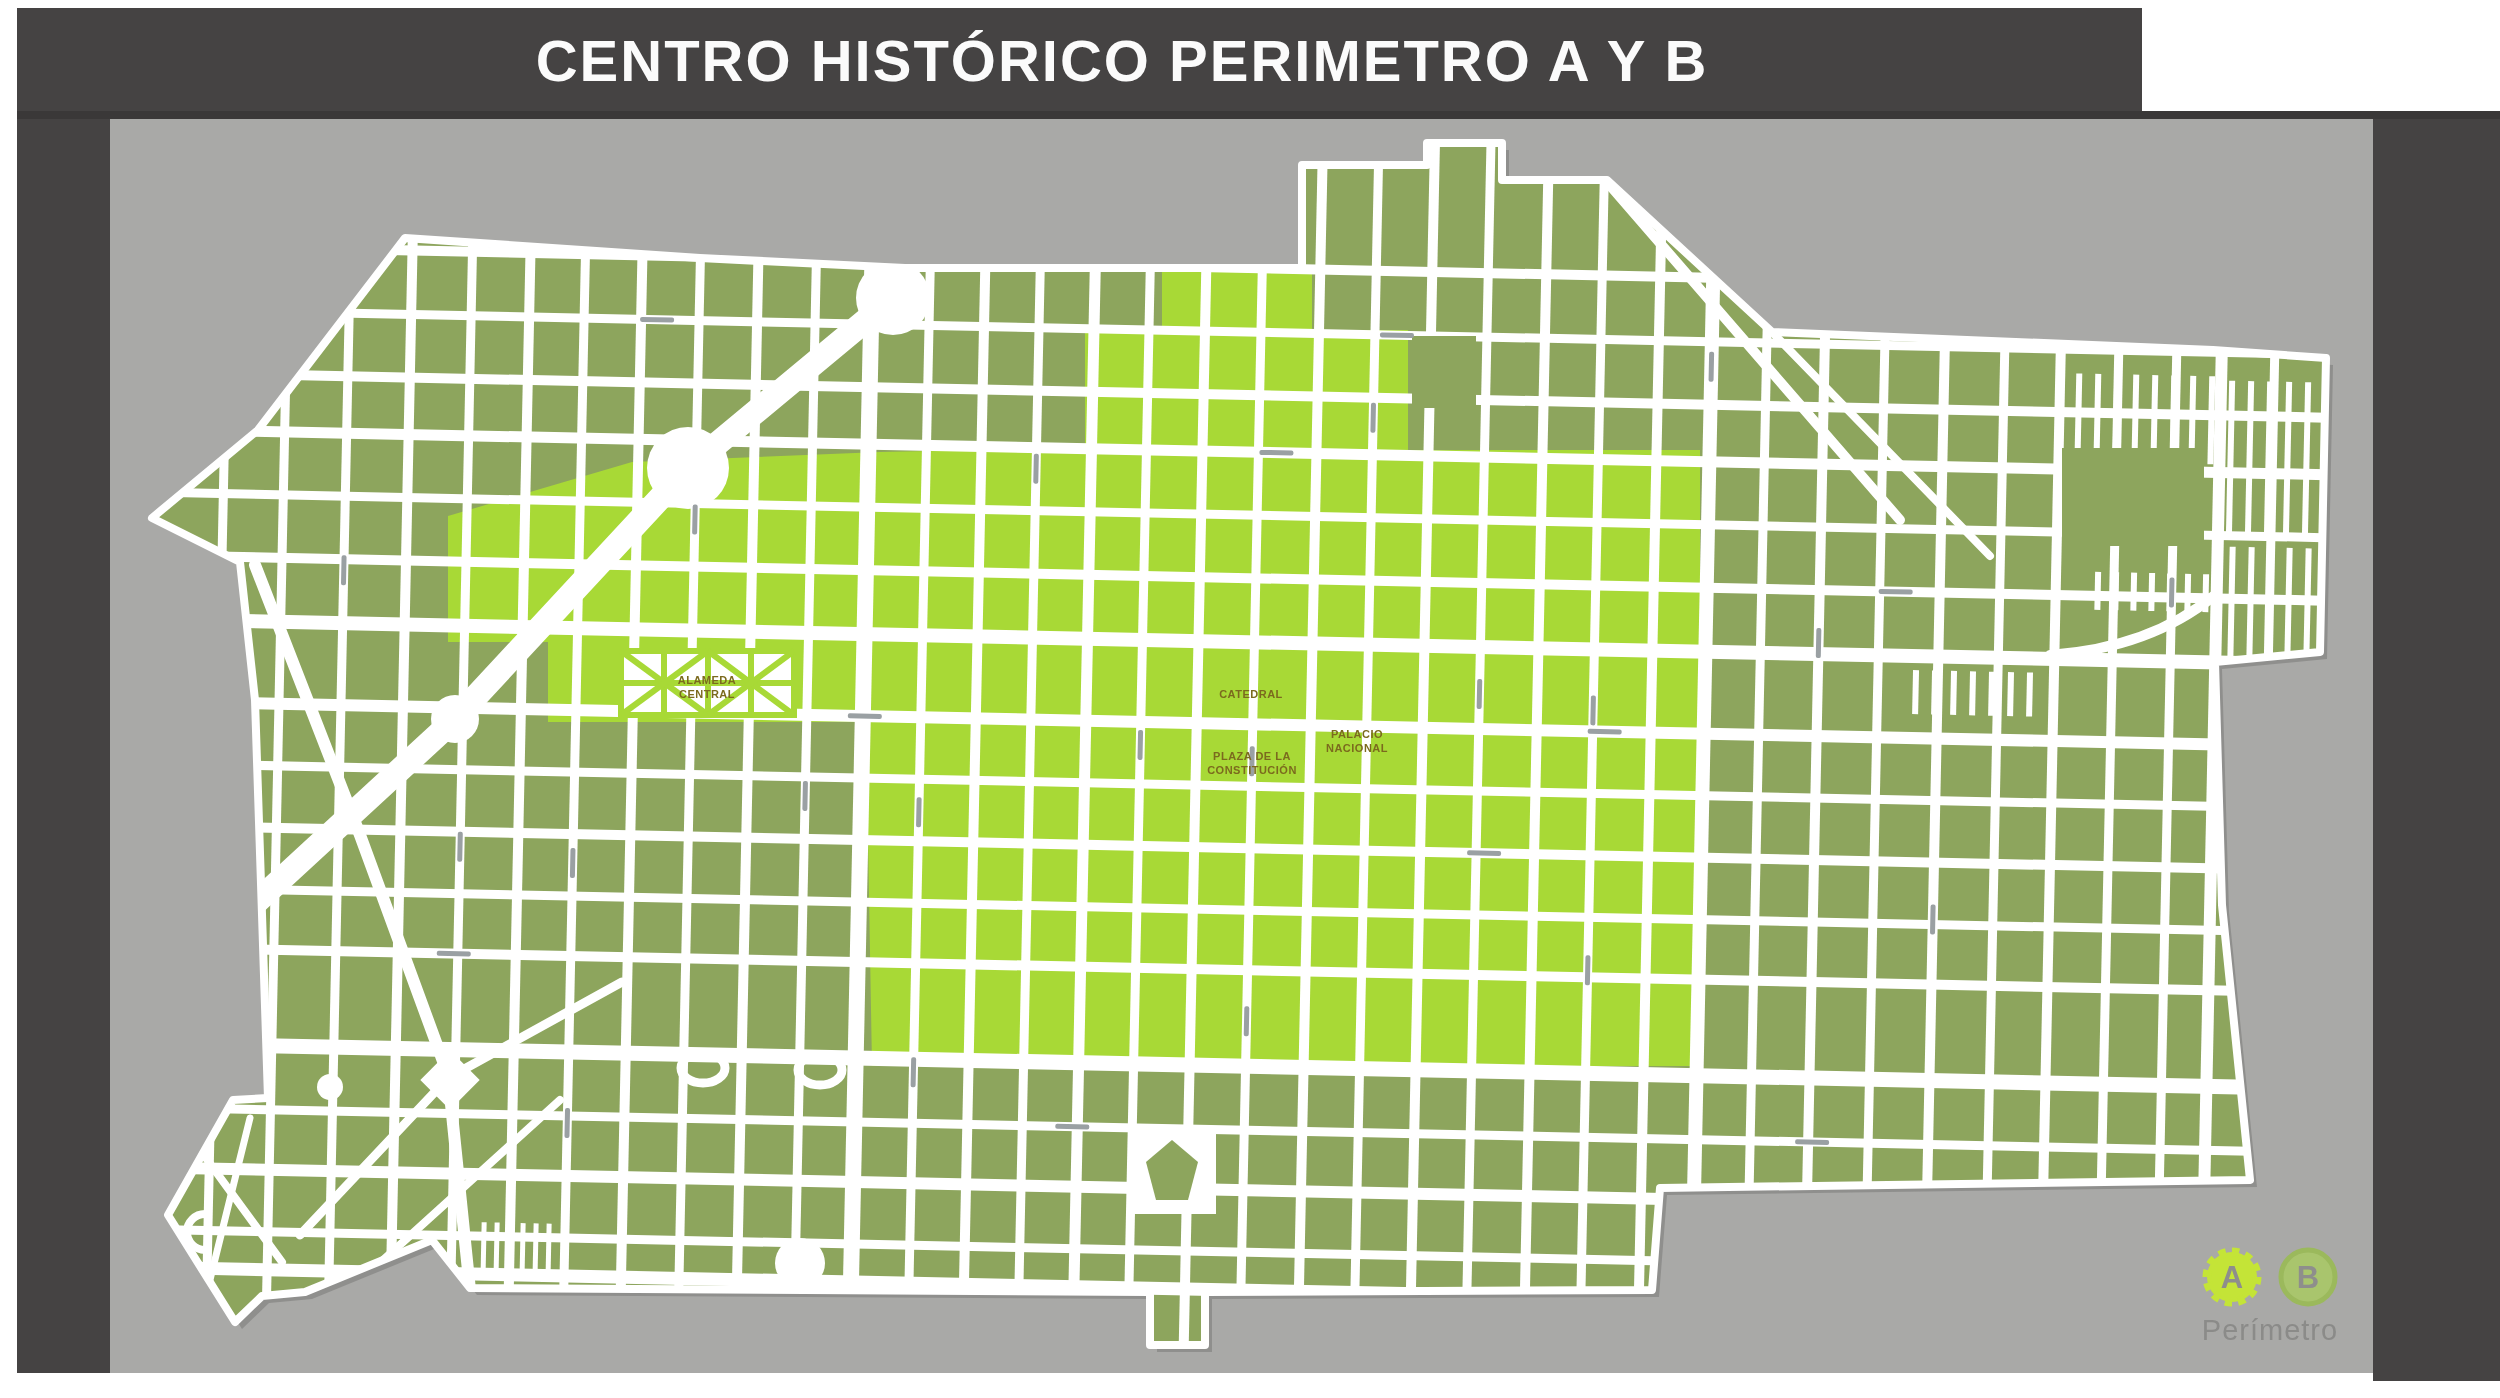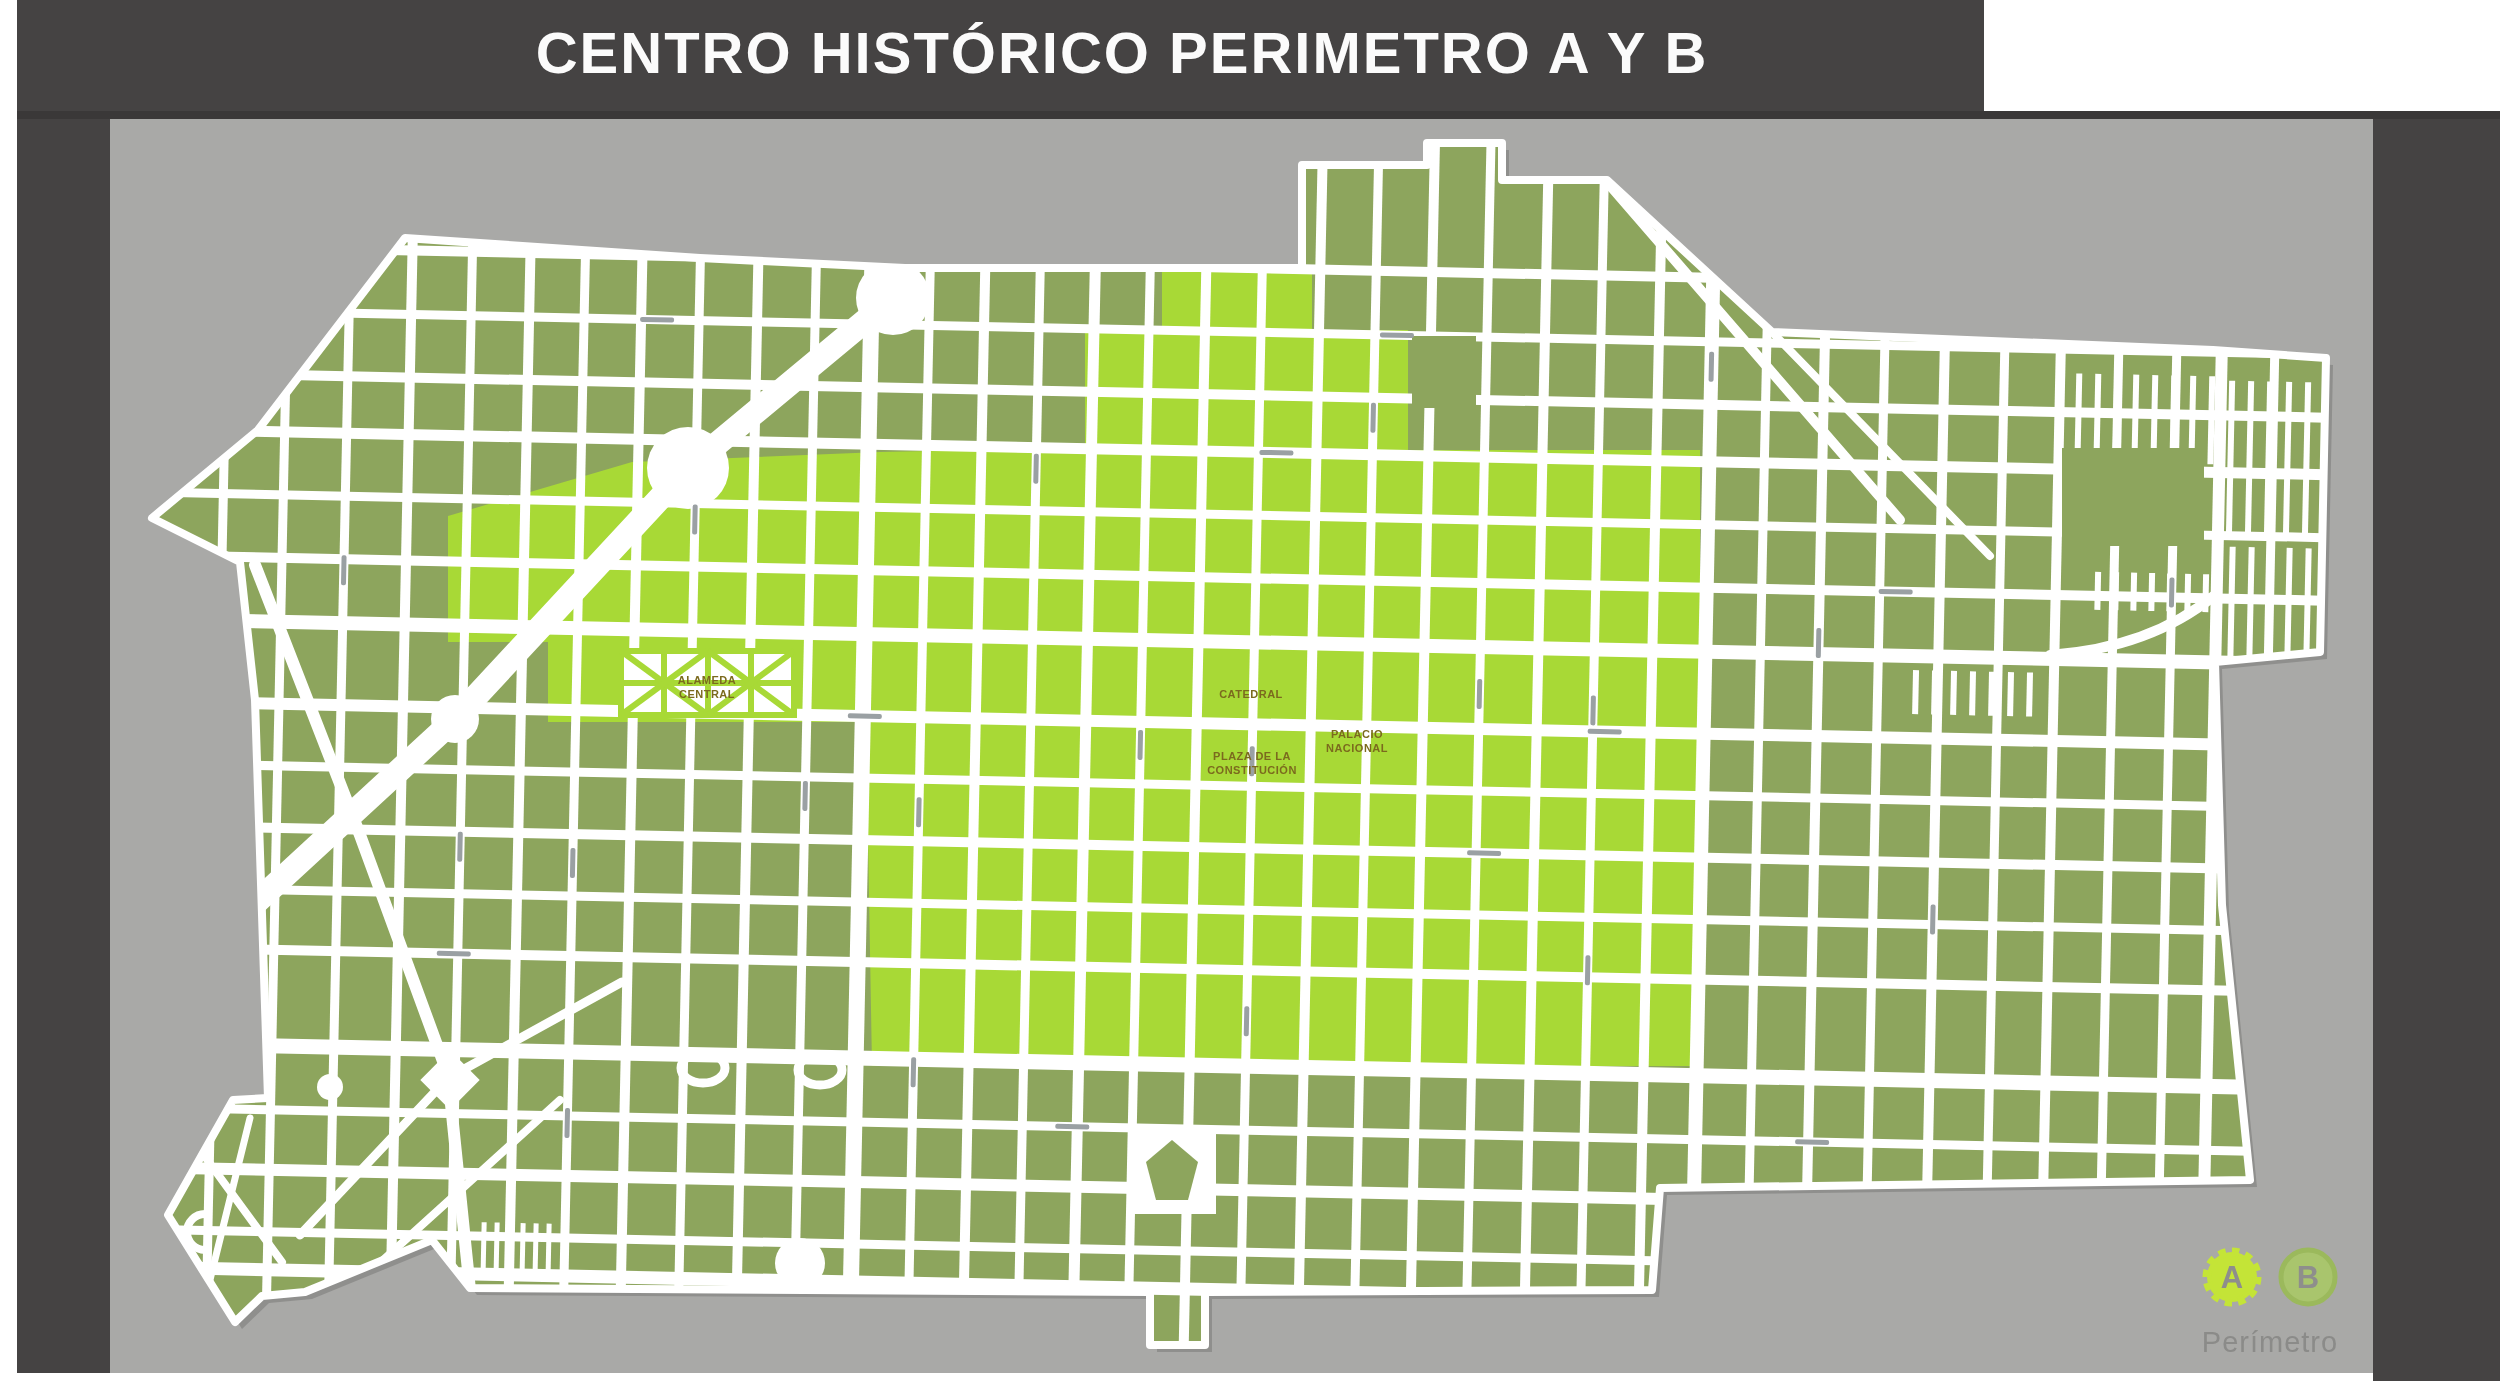--- a/index.html
+++ b/index.html
@@ -6,31 +6,31 @@
     --frame:#454343; --seam:#3a3838; --panel:#a9a9a7; --shadow:#8f8f8d;
     --a:#a8d936; --b:#8da55d; --street:#ffffff;
     --landmark:#7b6a1e; --slabel:#9aa0a3;
     --legendtext:#8b8b89; --badgeA:#c4e437; --badgeB:#a9c56d; --badgeBring:#9bb95c; --badgeLetter:#8e8e8c;
     --title:#fbfbfb;
   }
   *{box-sizing:border-box;margin:0;padding:0}
   html,body{width:2500px;height:1398px;background:#ffffff;overflow:hidden;
     font-family:"Liberation Sans", sans-serif;position:relative}
   .abs{position:absolute}
-  #header{left:17px;top:0;width:1967px;height:111px;background:var(--frame)}
+  #header{left:17px;top:8px;width:2125px;height:111px;background:var(--frame)}
   #seam{left:17px;top:111px;width:2483px;height:8px;background:var(--seam)}
   #strip-left{left:17px;top:119px;width:93px;height:1254px;background:var(--frame)}
   #strip-right{left:2373px;top:119px;width:127px;height:1262px;background:var(--frame)}
   #panel{left:110px;top:119px;width:2263px;height:1254px;background:var(--panel)}
   #title{left:1105px;top:52px;transform:translate(-50%,-50%);
     color:var(--title);font-size:58px;font-weight:800;letter-spacing:2px;white-space:nowrap}
   #mapsvg{left:0;top:0;width:2500px;height:1398px}
   #legend{left:2190px;top:1244px;width:160px;text-align:center}
   .badges{display:flex;justify-content:center;gap:10px}
-  #legend-caption{margin-top:16px;font-size:29px;color:var(--legendtext);letter-spacing:1px}
+  #legend-caption{margin-top:4px;font-size:29px;color:var(--legendtext);letter-spacing:1px}
   .badge-letter{font-size:31px;font-weight:bold;fill:var(--badgeLetter);
     font-family:"Liberation Sans",sans-serif}
   text.lm{fill:var(--landmark);font-size:11px;font-weight:bold;text-anchor:middle;
     font-family:"Liberation Sans",sans-serif;letter-spacing:.5px}
 </style>
 </head>
 <body>
 
 <div class="abs" id="header">
   <div class="abs" id="title">CENTRO HISTÓRICO PERIMETRO A Y B</div>

